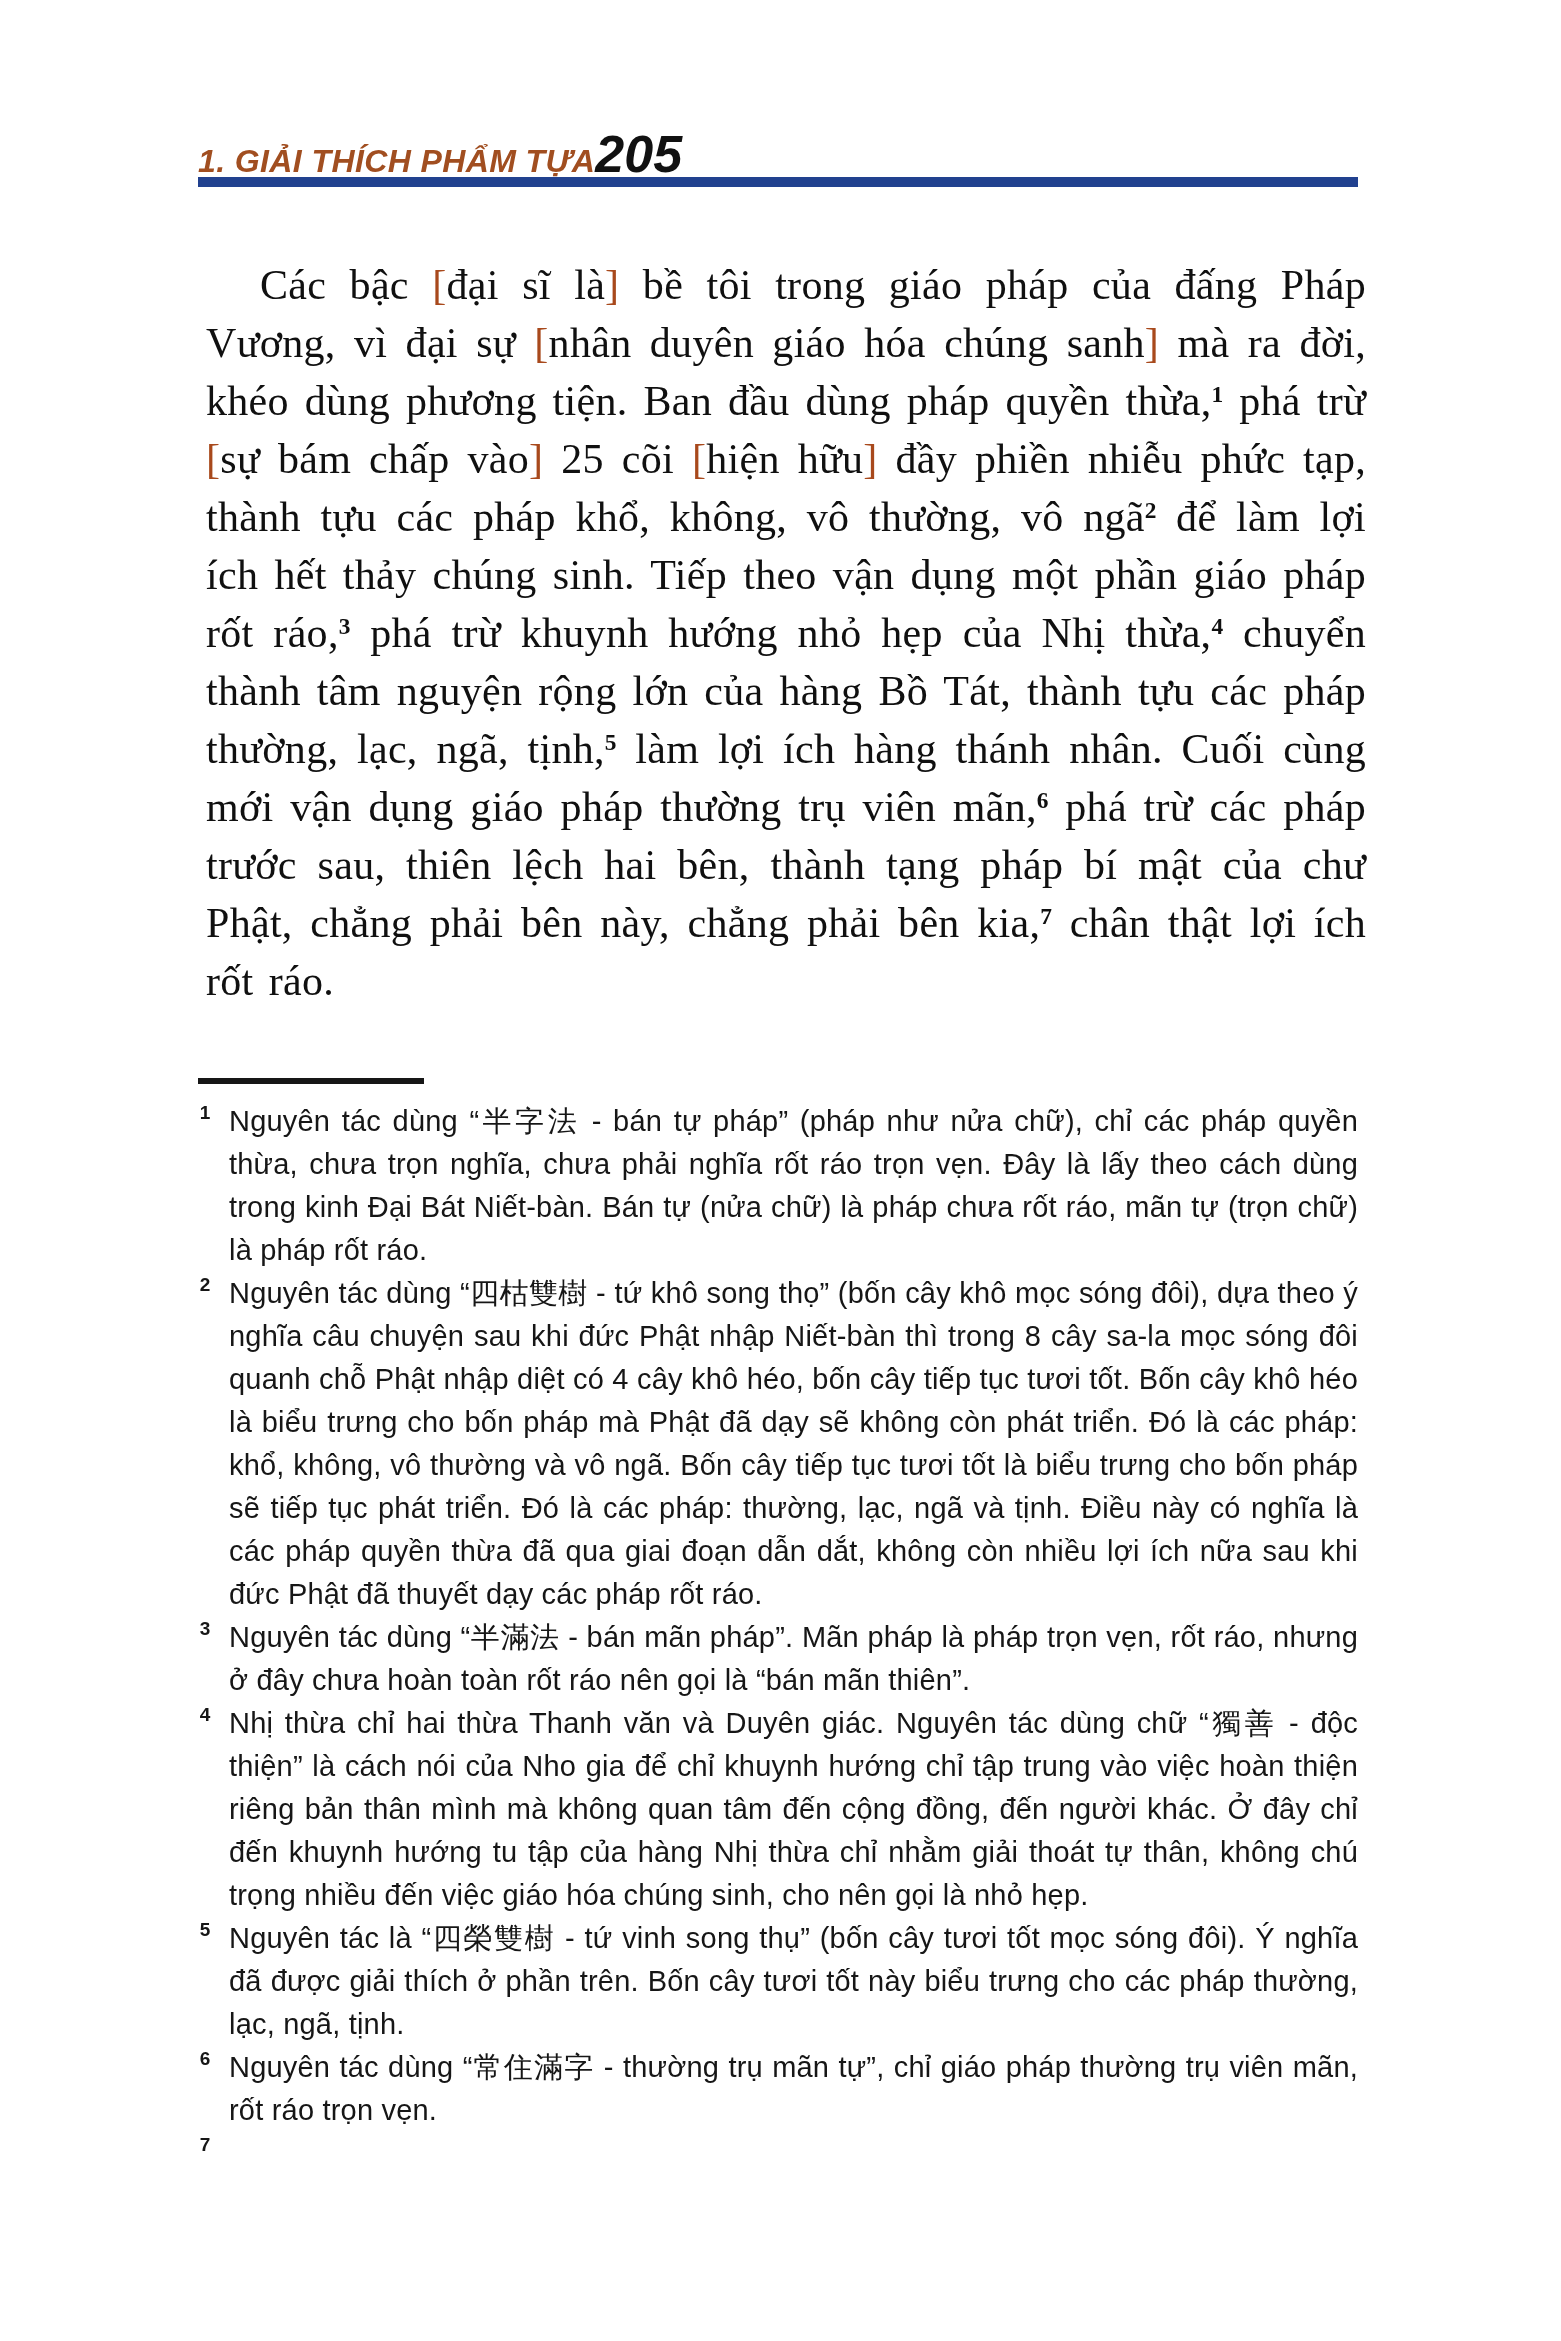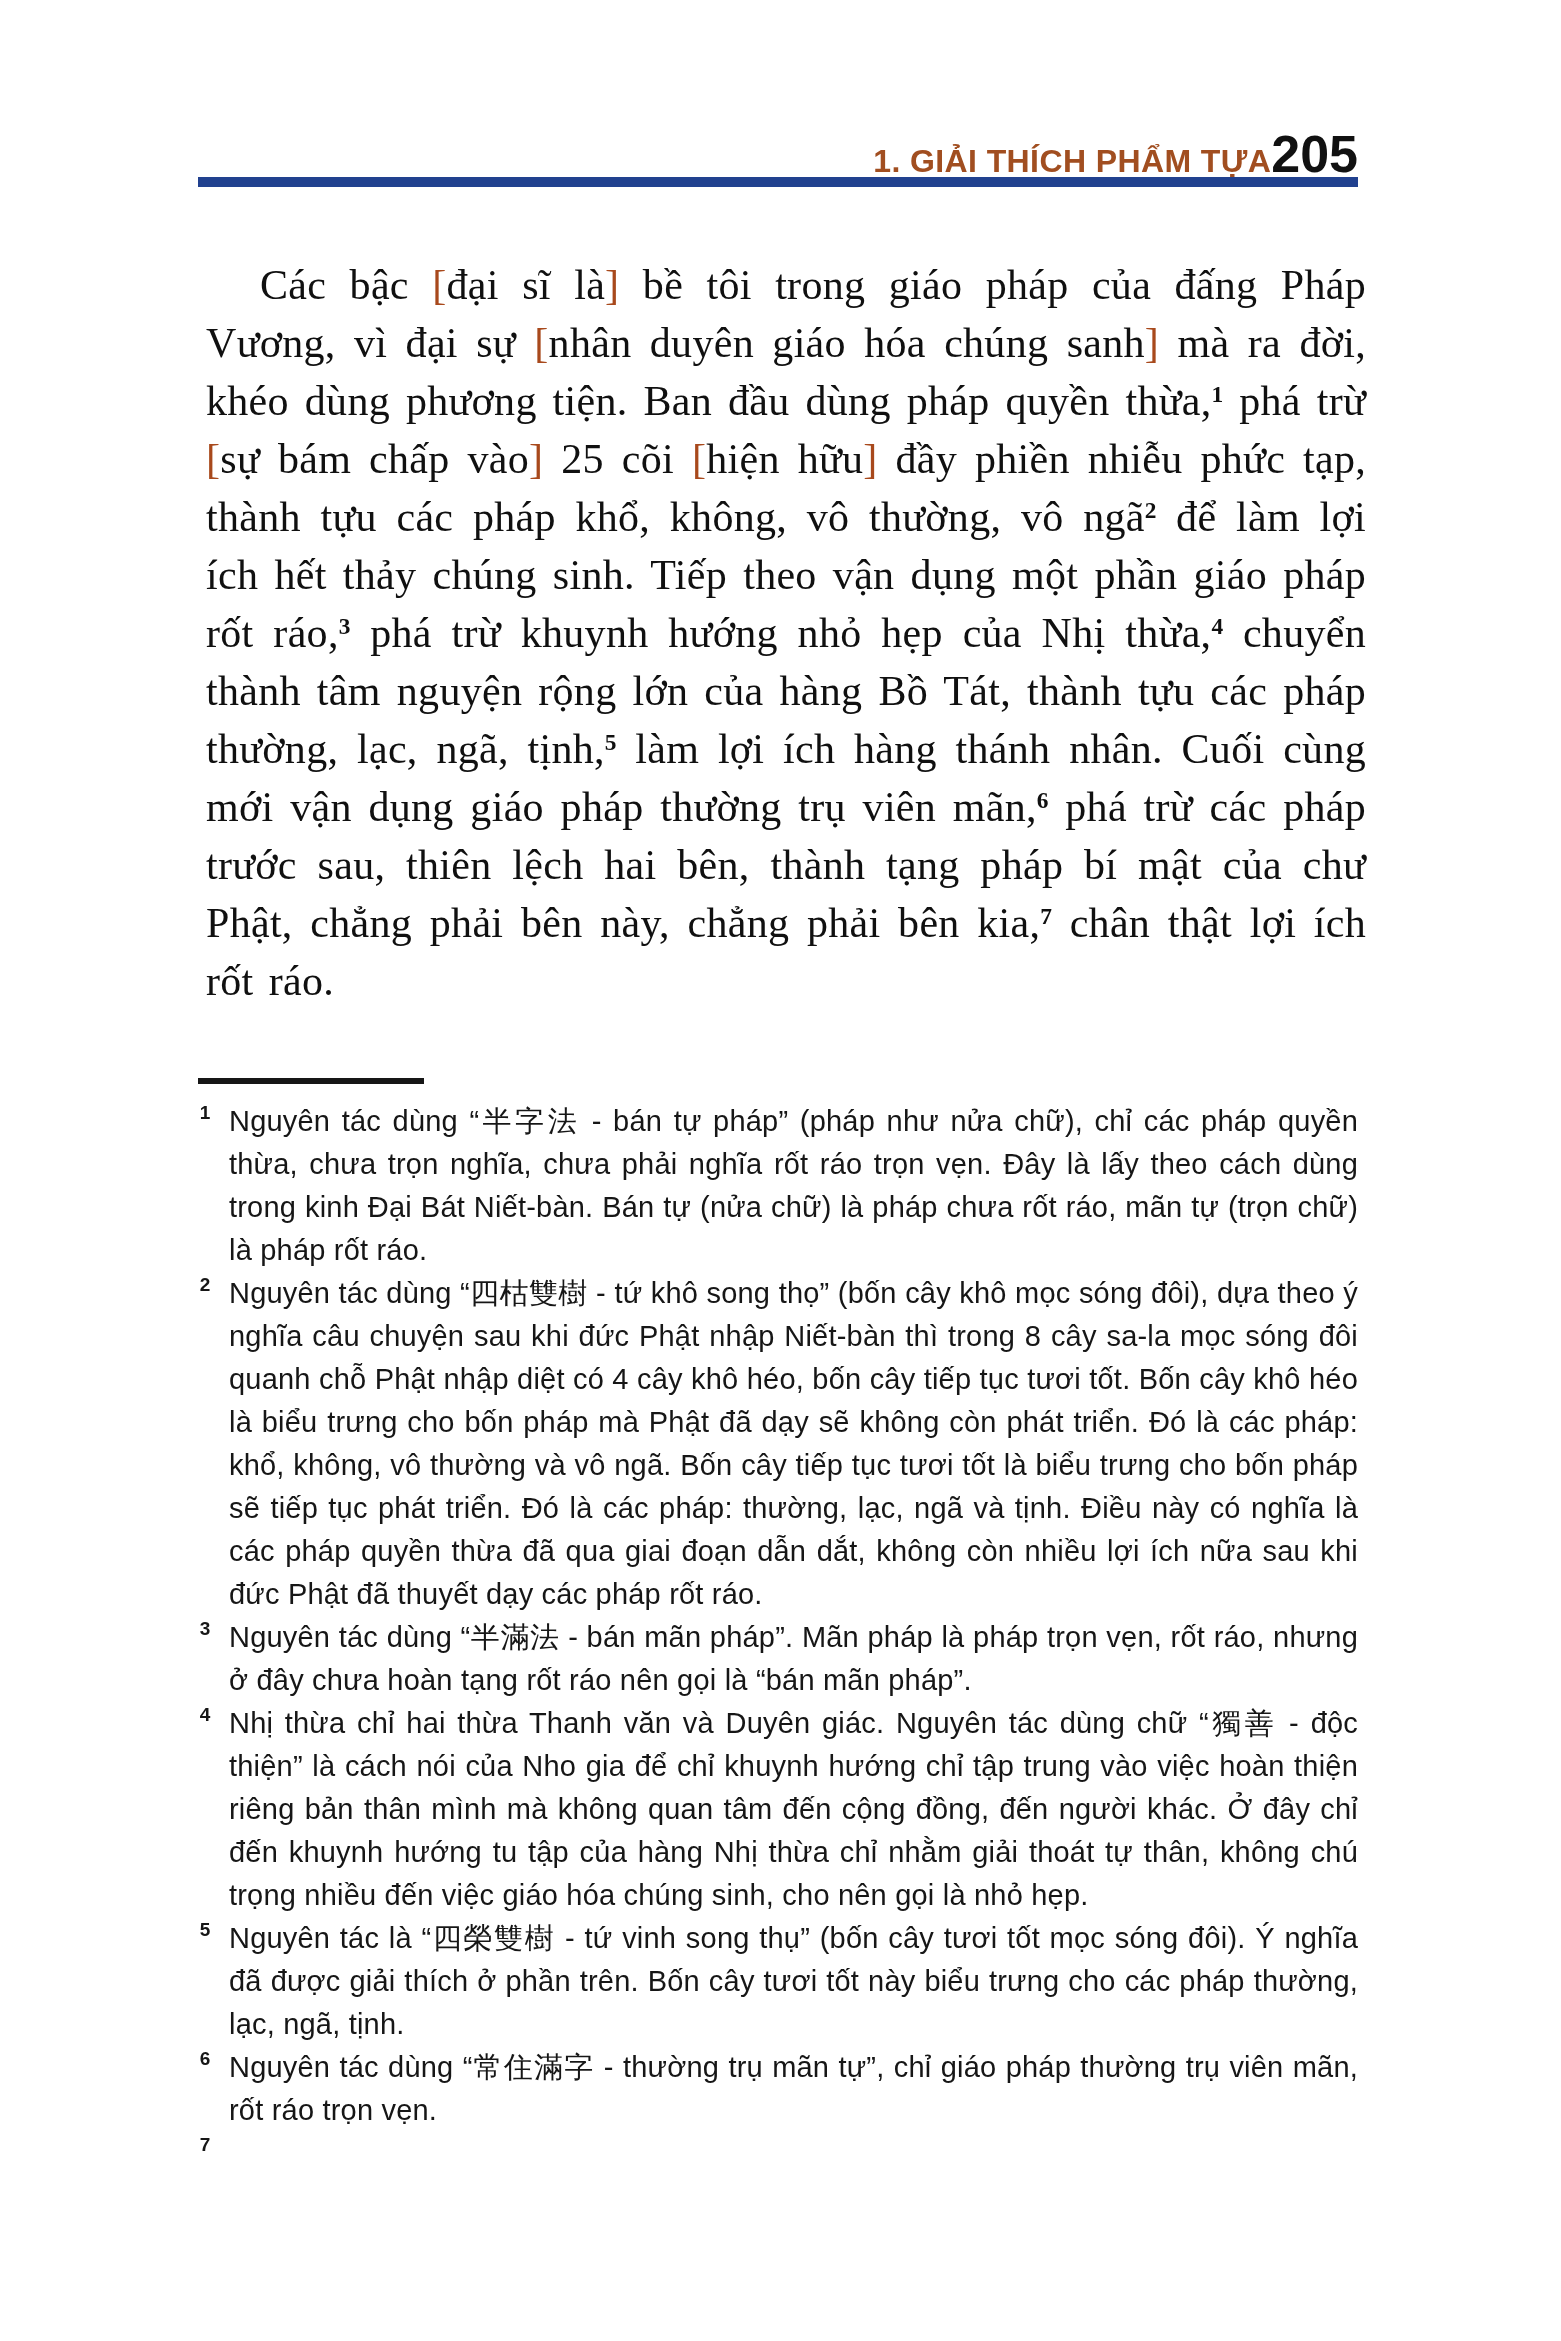--- a/index.html
+++ b/index.html
@@ -7,21 +7,21 @@
     position:relative;
     width:1561px;height:2342px;
     background:#ffffff;
     overflow:hidden;
     font-family:"Liberation Serif", serif;
     color:#101010;
   }
   
   .running-header{
     position:absolute;left:198px;top:128px;width:1160px;
-    display:flex;justify-content:flex-end;align-items:flex-end;
+    display:flex;justify-content:flex-start;align-items:flex-end;font-style:italic;
   }
   .chapter-title{
     font-family:"Liberation Sans", sans-serif;
     font-weight:700;font-size:32px;letter-spacing:0.4px;
     color:#A14E20;
   }
   .page-number{
     font-family:"Liberation Sans", sans-serif;
     font-weight:700;font-size:52px;line-height:1;
     color:#111111;
@@ -78,21 +78,21 @@
 
   <div class="header-rule"></div>
 
   <p class="body-paragraph" id="body-paragraph"><span>Các bậc </span><span class="bracket-mark">[</span><span>đại sĩ là</span><span class="bracket-mark">]</span><span> bề tôi trong giáo pháp của đấng Pháp Vương, vì đại sự </span><span class="bracket-mark">[</span><span>nhân duyên giáo hóa chúng sanh</span><span class="bracket-mark">]</span><span> mà ra đời, khéo dùng phương tiện. Ban đầu dùng pháp quyền thừa,</span><span class="fn-ref">1</span><span> phá trừ </span><span class="bracket-mark">[</span><span>sự bám chấp vào</span><span class="bracket-mark">]</span><span> 25 cõi </span><span class="bracket-mark">[</span><span>hiện hữu</span><span class="bracket-mark">]</span><span> đầy phiền nhiễu phức tạp, thành tựu các pháp khổ, không, vô thường, vô ngã</span><span class="fn-ref">2</span><span> để làm lợi ích hết thảy chúng sinh. Tiếp theo vận dụng một phần giáo pháp rốt ráo,</span><span class="fn-ref">3</span><span> phá trừ khuynh hướng nhỏ hẹp của Nhị thừa,</span><span class="fn-ref">4</span><span> chuyển thành tâm nguyện rộng lớn của hàng Bồ Tát, thành tựu các pháp thường, lạc, ngã, tịnh,</span><span class="fn-ref">5</span><span> làm lợi ích hàng thánh nhân. Cuối cùng mới vận dụng giáo pháp thường trụ viên mãn,</span><span class="fn-ref">6</span><span> phá trừ các pháp trước sau, thiên lệch hai bên, thành tạng pháp bí mật của chư Phật, chẳng phải bên này, chẳng phải bên kia,</span><span class="fn-ref">7</span><span> chân thật lợi ích rốt ráo.</span></p>
 
   <div class="footnote-separator"></div>
 
   <div class="footnote-list" id="footnote-list">
       <div class="footnote-item"><span class="footnote-number">1</span><span class="footnote-text">Nguyên tác dùng “半字法 - bán tự pháp” (pháp như nửa chữ), chỉ các pháp quyền thừa, chưa trọn nghĩa, chưa phải nghĩa rốt ráo trọn vẹn. Đây là lấy theo cách dùng trong kinh Đại Bát Niết-bàn. Bán tự (nửa chữ) là pháp chưa rốt ráo, mãn tự (trọn chữ) là pháp rốt ráo.</span></div>
       <div class="footnote-item"><span class="footnote-number">2</span><span class="footnote-text">Nguyên tác dùng “四枯雙樹 - tứ khô song thọ” (bốn cây khô mọc sóng đôi), dựa theo ý nghĩa câu chuyện sau khi đức Phật nhập Niết-bàn thì trong 8 cây sa-la mọc sóng đôi quanh chỗ Phật nhập diệt có 4 cây khô héo, bốn cây tiếp tục tươi tốt. Bốn cây khô héo là biểu trưng cho bốn pháp mà Phật đã dạy sẽ không còn phát triển. Đó là các pháp: khổ, không, vô thường và vô ngã. Bốn cây tiếp tục tươi tốt là biểu trưng cho bốn pháp sẽ tiếp tục phát triển. Đó là các pháp: thường, lạc, ngã và tịnh. Điều này có nghĩa là các pháp quyền thừa đã qua giai đoạn dẫn dắt, không còn nhiều lợi ích nữa sau khi đức Phật đã thuyết dạy các pháp rốt ráo.</span></div>
-      <div class="footnote-item"><span class="footnote-number">3</span><span class="footnote-text">Nguyên tác dùng “半滿法 - bán mãn pháp”. Mãn pháp là pháp trọn vẹn, rốt ráo, nhưng ở đây chưa hoàn tạng rốt ráo nên gọi là “bán mãn pháp”.</span></div>
+      <div class="footnote-item"><span class="footnote-number">3</span><span class="footnote-text">Nguyên tác dùng “半滿法 - bán mãn pháp”. Mãn pháp là pháp trọn vẹn, rốt ráo, nhưng ở đây chưa hoàn toàn rốt ráo nên gọi là “bán mãn thiên”.</span></div>
       <div class="footnote-item"><span class="footnote-number">4</span><span class="footnote-text">Nhị thừa chỉ hai thừa Thanh văn và Duyên giác. Nguyên tác dùng chữ “獨善 - độc thiện” là cách nói của Nho gia để chỉ khuynh hướng chỉ tập trung vào việc hoàn thiện riêng bản thân mình mà không quan tâm đến cộng đồng, đến người khác. Ở đây chỉ đến khuynh hướng tu tập của hàng Nhị thừa chỉ nhằm giải thoát tự thân, không chú trọng nhiều đến việc giáo hóa chúng sinh, cho nên gọi là nhỏ hẹp.</span></div>
       <div class="footnote-item"><span class="footnote-number">5</span><span class="footnote-text">Nguyên tác là “四榮雙樹 - tứ vinh song thụ” (bốn cây tươi tốt mọc sóng đôi). Ý nghĩa đã được giải thích ở phần trên. Bốn cây tươi tốt này biểu trưng cho các pháp thường, lạc, ngã, tịnh.</span></div>
       <div class="footnote-item"><span class="footnote-number">6</span><span class="footnote-text">Nguyên tác dùng “常住滿字 - thường trụ mãn tự”, chỉ giáo pháp thường trụ viên mãn, rốt ráo trọn vẹn.</span></div>
       <div class="footnote-item"><span class="footnote-number">7</span></div>
     </div>
 
 </div>
 
 
 </body></html>

